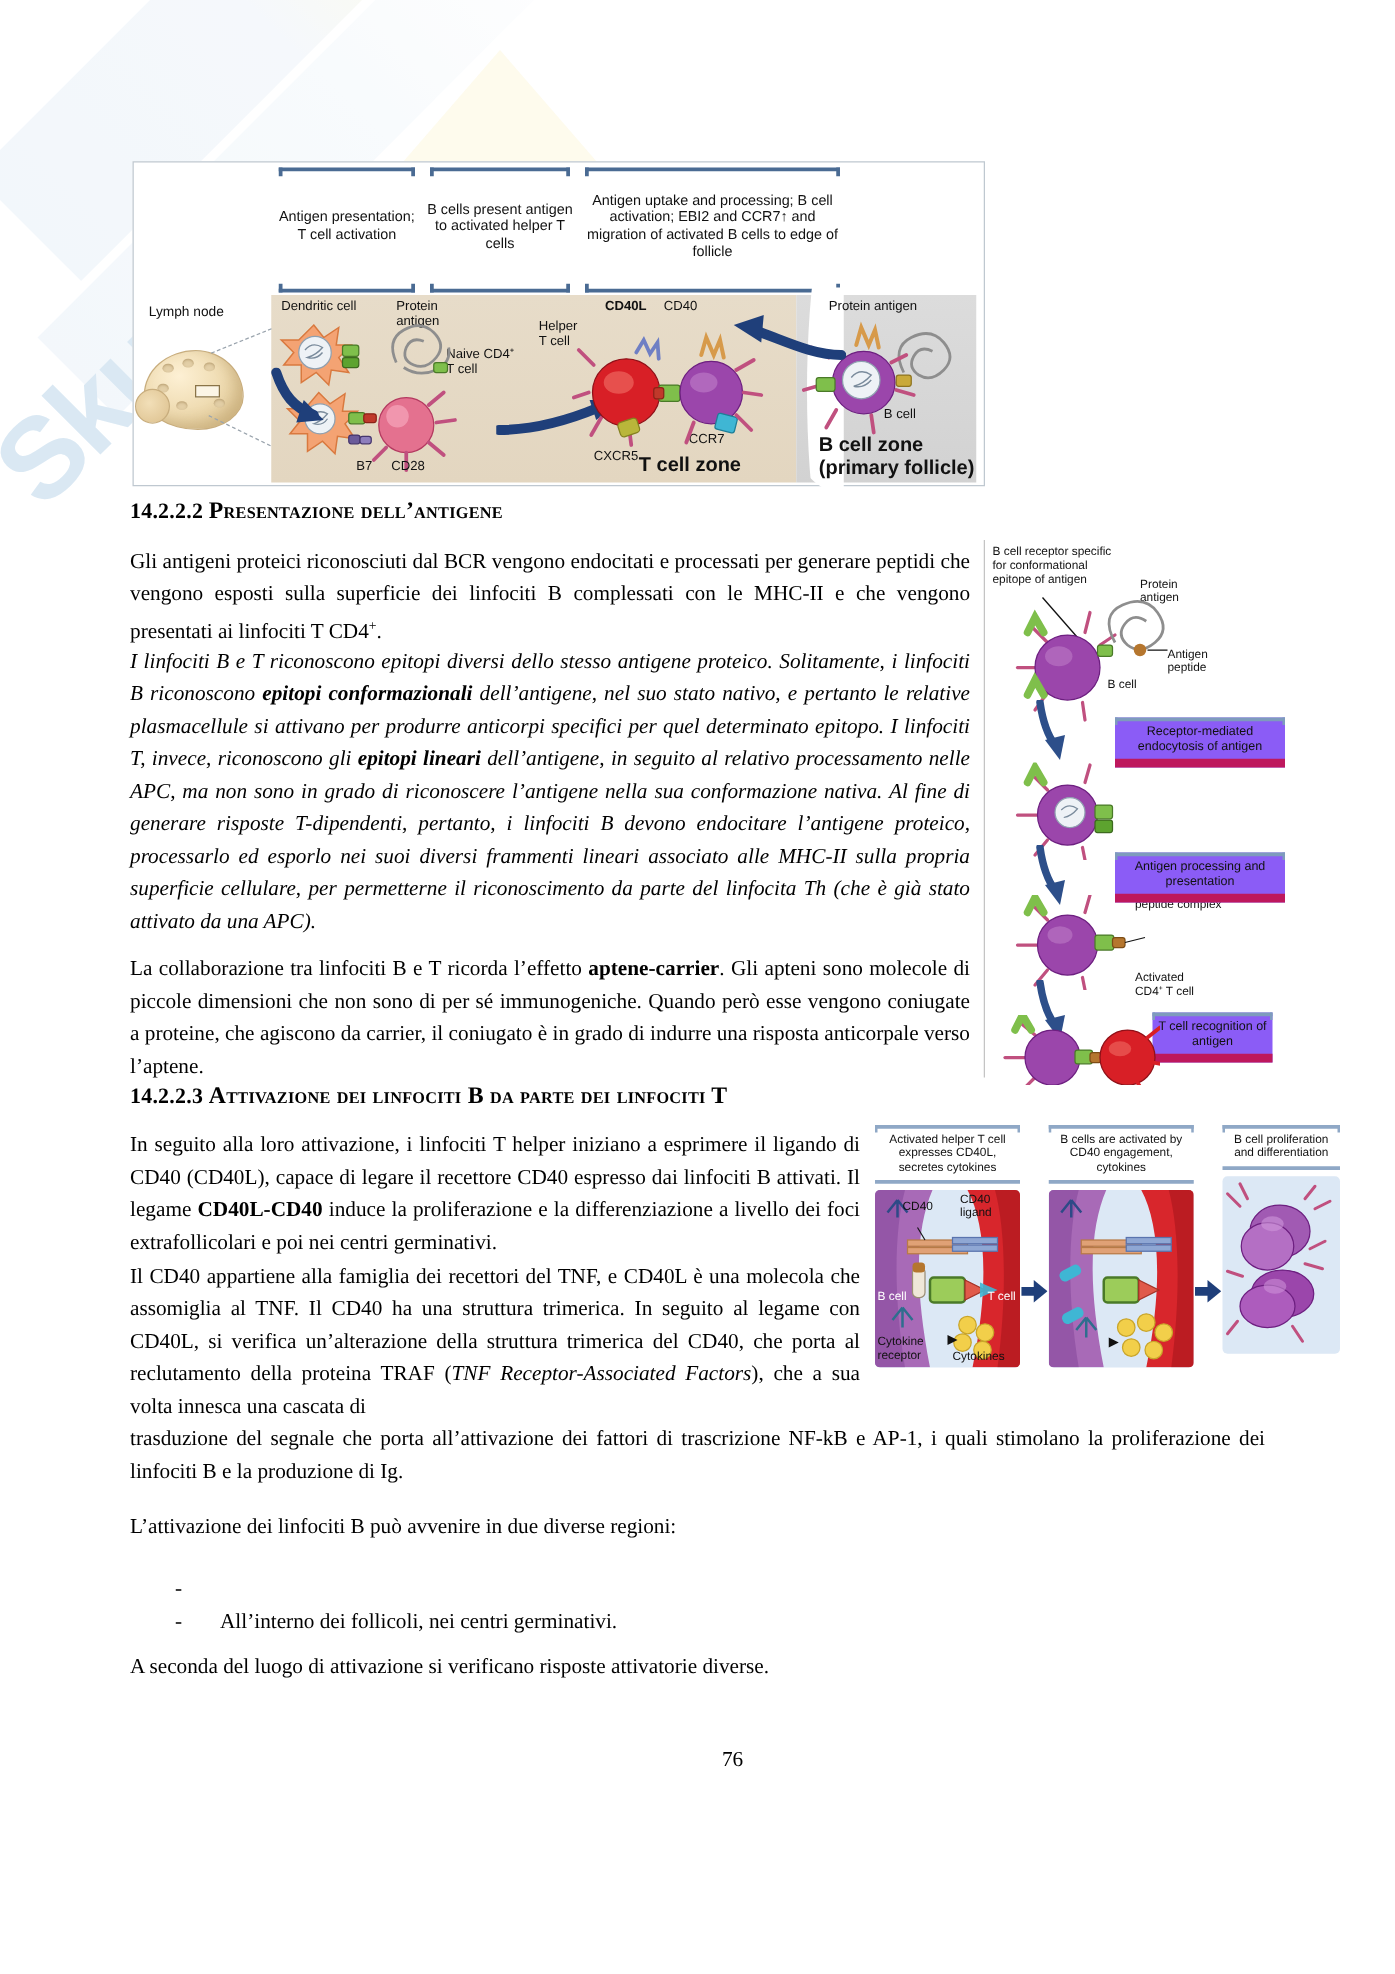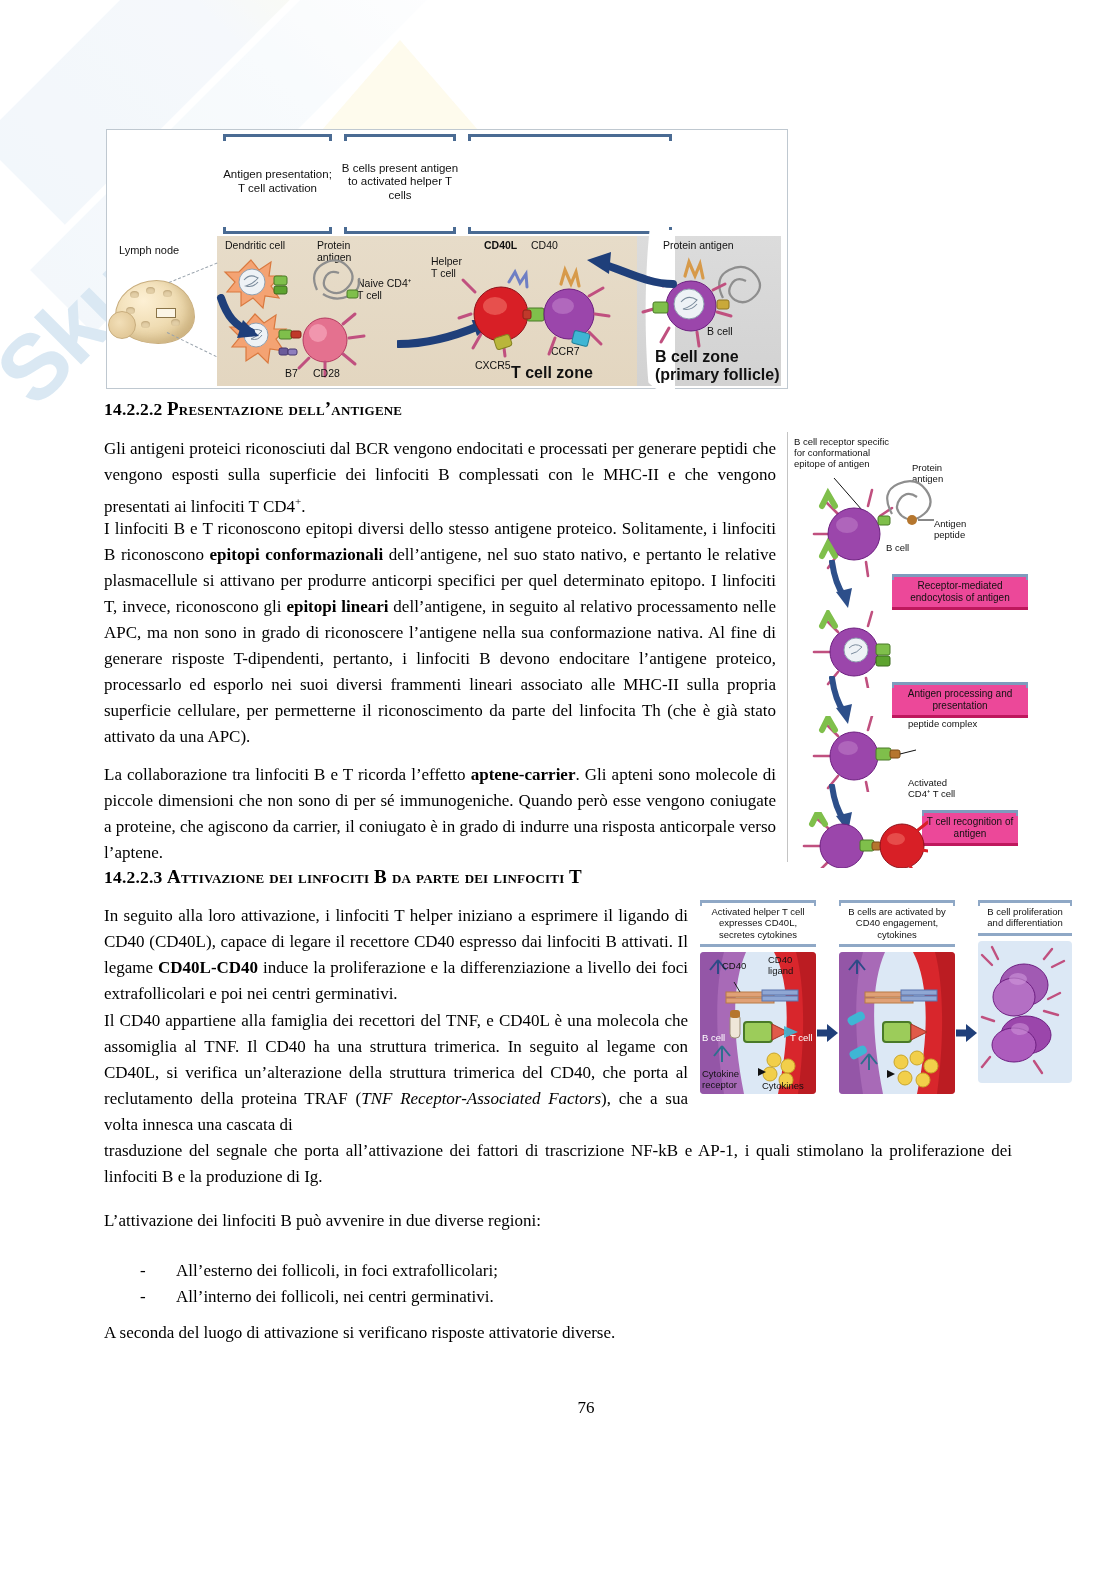--- a/index.html
+++ b/index.html
@@ -138,22 +138,22 @@
   
   .fig-bcr{
     position:absolute;left:787px;top:432px;width:230px;height:430px;
     border-left:1px solid #c4c4c4;background:#fff;z-index:2;
   }
   .bcr-cap{position:absolute;font-family:"Liberation Sans", sans-serif;font-size:9.5px;
     line-height:1.16;color:#111;white-space:pre-line;}
   .step-box{
     position:absolute;font-family:"Liberation Sans", sans-serif;font-size:10px;
     line-height:1.18;text-align:center;color:#111;
-    border-top:3px solid #7e9bbd;border-bottom:3px solid #be185d;
-    padding:3px 2px;box-sizing:border-box;background:#ec4899;
+    border-top:3px solid #7e9bbd;border-bottom:7px solid #be185d;
+    padding:3px 2px;box-sizing:border-box;background:#8b5cf6;
   }
   .step-box:before,.step-box:after{content:"";position:absolute;width:2px;height:6px;background:#7e9bbd;}
   .step-box:before{left:0;top:-3px;} .step-box:after{right:0;top:-3px;}
   .darrow{position:absolute;}
 
   
   .fig-cd40{
     position:absolute;left:700px;top:900px;width:318px;height:222px;z-index:2;
   }
   .cd-panel{position:absolute;top:0;}
@@ -194,20 +194,25 @@
       <div class="ft-col c2">
         <span class="brk-top"></span>
         <span>B cells present
 antigen to
 activated helper
 T cells</span>
         <span class="brk-bot"></span>
       </div>
       <div class="ft-col c3">
         <span class="brk-top"></span>
+        <span>Antigen uptake and
+processing; B cell activation;
+EBI2 and CCR7↑ and
+migration of activated B cells
+to edge of follicle</span>
         <span class="brk-bot"></span>
       </div>
     </div>
 
     <div class="ft-body">
       <div class="zone-t"></div>
       <div class="zone-b"></div>
       <div class="zone-divider"></div>
 
       <div class="lymph-label">Lymph
@@ -347,21 +352,21 @@
 
     <h3 class="sec" style="left:104px;top:398px;">
       <span>14.2.2.2</span>
       <span class="sc">Presentazione dell’antigene</span>
     </h3>
 
     <p class="para" style="left:104px;top:436px;width:672px;">
       <span>Gli antigeni proteici riconosciuti dal BCR vengono endocitati e processati per generare peptidi che vengono esposti sulla superficie dei linfociti B complessati con le MHC-II e che vengono presentati ai linfociti T CD4</span><span class="sup">+</span>.
     </p>
 
-    <p class="para" style="left:104px;top:516px;width:672px;">
+    <p class="para" style="left:104px;top:516px;width:672px;font-style:italic;">
       <span>I linfociti B e T riconoscono epitopi diversi dello stesso antigene proteico. Solitamente, i linfociti B riconoscono </span><b>epitopi conformazionali</b><span> dell’antigene, nel suo stato nativo, e pertanto le relative plasmacellule si attivano per produrre anticorpi specifici per quel determinato epitopo. I linfociti T, invece, riconoscono gli </span><b>epitopi lineari</b><span> dell’antigene, in seguito al relativo processamento nelle APC, ma non sono in grado di riconoscere l’antigene nella sua conformazione nativa. Al fine di generare risposte T-dipendenti, pertanto, i linfociti B devono endocitare l’antigene proteico, processarlo ed esporlo nei suoi diversi frammenti lineari associato alle MHC-II sulla propria superficie cellulare, per permetterne il riconoscimento da parte del linfocita Th (che è già stato attivato da una APC).</span>
     </p>
 
     <p class="para" style="left:104px;top:762px;width:672px;">
       <span>La collaborazione tra linfociti B e T ricorda l’effetto </span><b>aptene-carrier</b><span>. Gli apteni sono molecole di piccole dimensioni che non sono di per sé immunogeniche. Quando però esse vengono coniugate a proteine, che agiscono da carrier, il coniugato è in grado di indurre una risposta anticorpale verso l’aptene.</span>
     </p>
 
     <h3 class="sec" style="left:104px;top:866px;">
       <span>14.2.2.3</span>
       <span class="sc">Attivazione dei linfociti B da parte dei linfociti T</span>
@@ -379,21 +384,20 @@
       <span>trasduzione del segnale che porta all’attivazione dei fattori di trascrizione NF-kB e AP-1, i quali stimolano la proliferazione dei linfociti B e la produzione di Ig.</span>
     </p>
 
     <p class="para" style="left:104px;top:1208px;width:908px;">
       <span>L’attivazione dei linfociti B può avvenire in due diverse regioni:</span>
     </p>
 
     <ul class="bullets" style="left:140px;top:1258px;width:860px;">
       <li>
         <span class="dash">-</span>
-        <span>All’esterno dei follicoli, in foci extrafollicolari;</span>
       </li>
       <li>
         <span class="dash">-</span>
         <span>All’interno dei follicoli, nei centri germinativi.</span>
       </li>
     </ul>
 
     <p class="para" style="left:104px;top:1320px;width:908px;">
       <span>A seconda del luogo di attivazione si verificano risposte attivatorie diverse.</span>
     </p>

